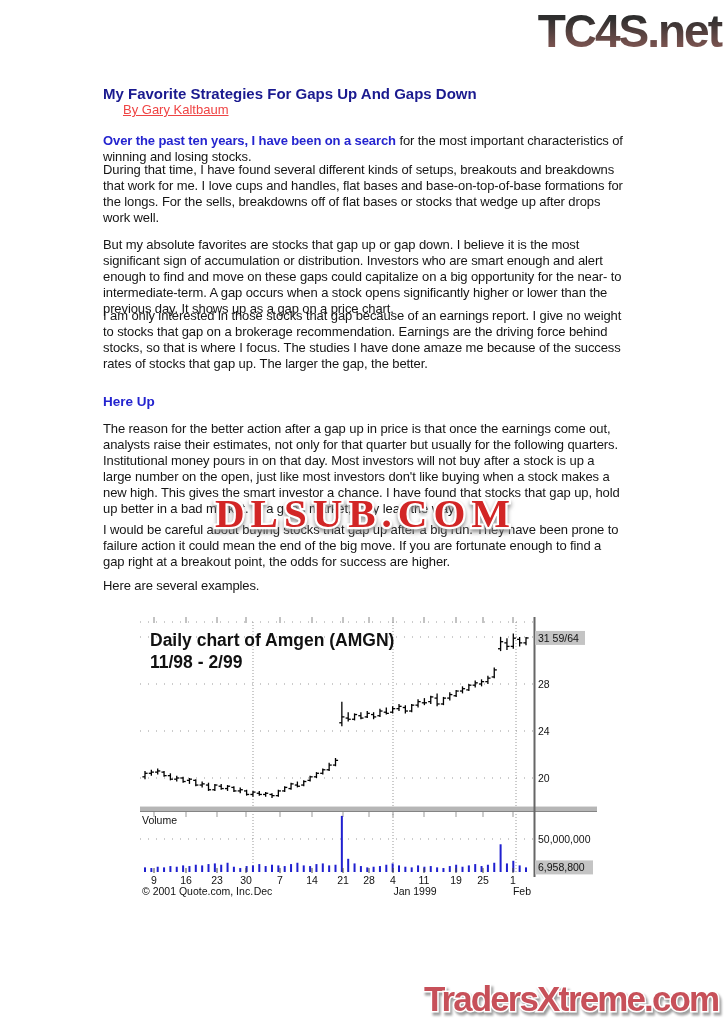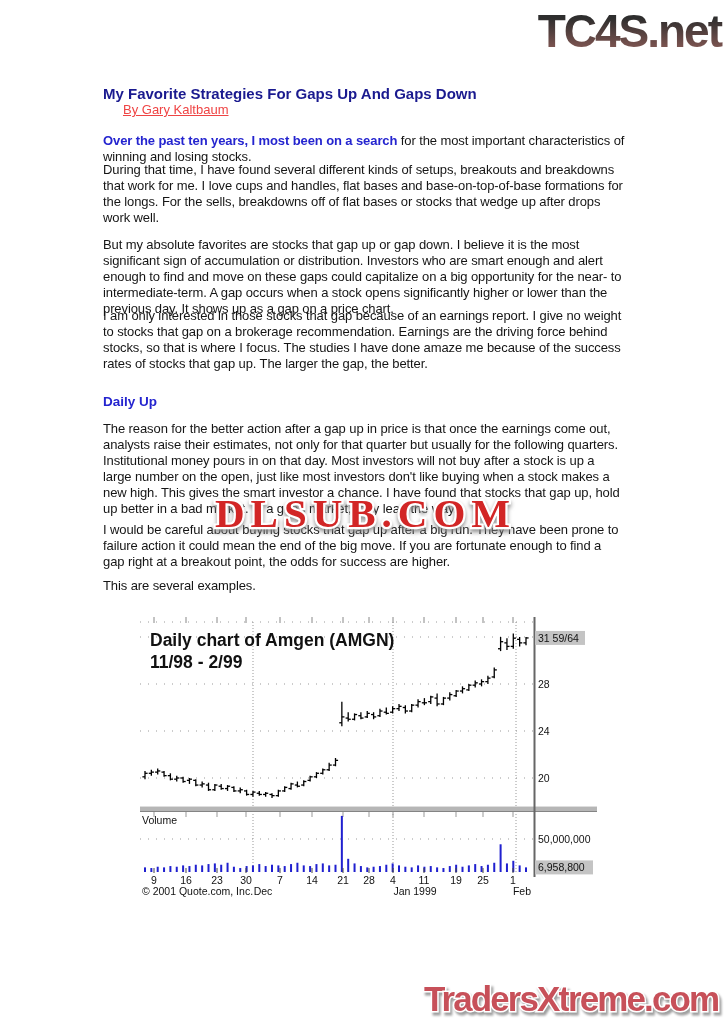--- a/index.html
+++ b/index.html
@@ -24,35 +24,35 @@
       <stop offset="0.25" stop-color="#2e2e2e"></stop>
       <stop offset="1" stop-color="#96615c"></stop>
     </linearGradient>
   </defs>
   <text x="191" y="45" text-anchor="end" font-size="46" font-weight="bold" letter-spacing="-2" fill="url(#tcgrad)" font-family="Liberation Sans, sans-serif">TC4S.net</text>
 </svg>
 
 <h1 class="abs article-title">My Favorite Strategies For Gaps Up And Gaps Down</h1>
 <a class="abs byline" href="#">By Gary Kaltbaum</a>
 
-<p class="abs copy" style="top:133px"><span class="lead">Over the past ten years, I most been on a search</span><span> for the most important characteristics of winning and losing stocks.</span></p>
+<p class="abs copy" style="top:133px"><span class="lead">Over the past ten years, I have been on a search</span><span> for the most important characteristics of winning and losing stocks.</span></p>
 
 <p class="abs copy" style="top:162px">During that time, I have found several different kinds of setups, breakouts and breakdowns that work for me. I love cups and handles, flat bases and base-on-top-of-base formations for the longs. For the sells, breakdowns off of flat bases or stocks that wedge up after drops work well.</p>
 
 <p class="abs copy" style="top:237px">But my absolute favorites are stocks that gap up or gap down. I believe it is the most significant sign of accumulation or distribution. Investors who are smart enough and alert enough to find and move on these gaps could capitalize on a big opportunity for the near- to intermediate-term. A gap occurs when a stock opens significantly higher or lower than the previous day. It shows up as a gap on a price chart.</p>
 
 <p class="abs copy" style="top:308px">I am only interested in those stocks that gap because of an earnings report. I give no weight to stocks that gap on a brokerage recommendation. Earnings are the driving force behind stocks, so that is where I focus. The studies I have done amaze me because of the success rates of stocks that gap up. The larger the gap, the better.</p>
 
-<h2 class="abs section">Daily Up</h2>
+<h2 class="abs section">Here Up</h2>
 
 <p class="abs copy" style="top:421px">The reason for the better action after a gap up in price is that once the earnings come out, analysts raise their estimates, not only for that quarter but usually for the following quarters. Institutional money pours in on that day. Most investors will not buy after a stock is up a large number on the open, just like most investors don't like buying when a stock makes a new high. This gives the smart investor a chance. I have found that stocks that gap up, hold up better in a bad market. In a good market, they lead the way.</p>
 
 <p class="abs copy" style="top:522px">I would be careful about buying stocks that gap up after a big run. They have been prone to failure action it could mean the end of the big move. If you are fortunate enough to find a gap right at a breakout point, the odds for success are higher.</p>
 
-<p class="abs copy" style="top:578px">This are several examples.</p>
+<p class="abs copy" style="top:578px">Here are several examples.</p>
 
 <svg id="chart-canvas" class="abs" style="left:135px;top:614px" width="478" height="294" viewBox="135 614 478 294">
   <g id="chart-generated">
       <line x1="140" y1="622" x2="533" y2="622" stroke="#9a9a9a" stroke-width="1" stroke-dasharray="1,7"></line>
       <line x1="154" y1="617" x2="154" y2="623" stroke="#888" stroke-width="1"></line>
       <line x1="154" y1="812" x2="154" y2="817" stroke="#999" stroke-width="1"></line>
       <line x1="186" y1="617" x2="186" y2="623" stroke="#888" stroke-width="1"></line>
       <line x1="186" y1="812" x2="186" y2="817" stroke="#999" stroke-width="1"></line>
       <line x1="217" y1="617" x2="217" y2="623" stroke="#888" stroke-width="1"></line>
       <line x1="217" y1="812" x2="217" y2="817" stroke="#999" stroke-width="1"></line>

